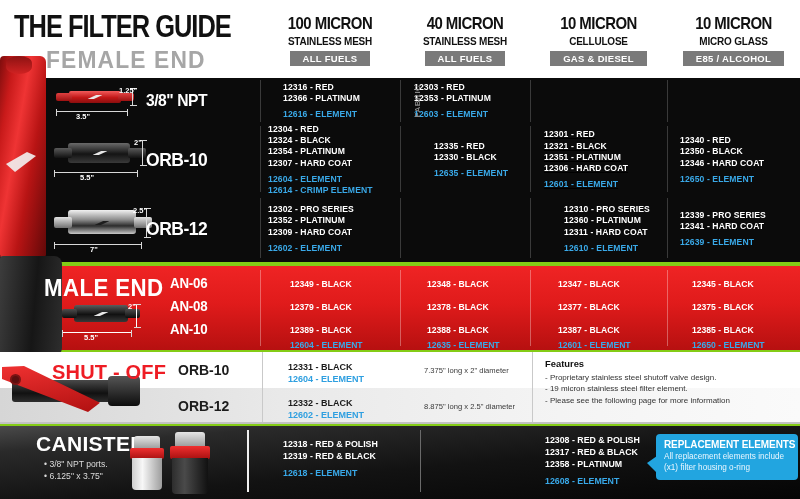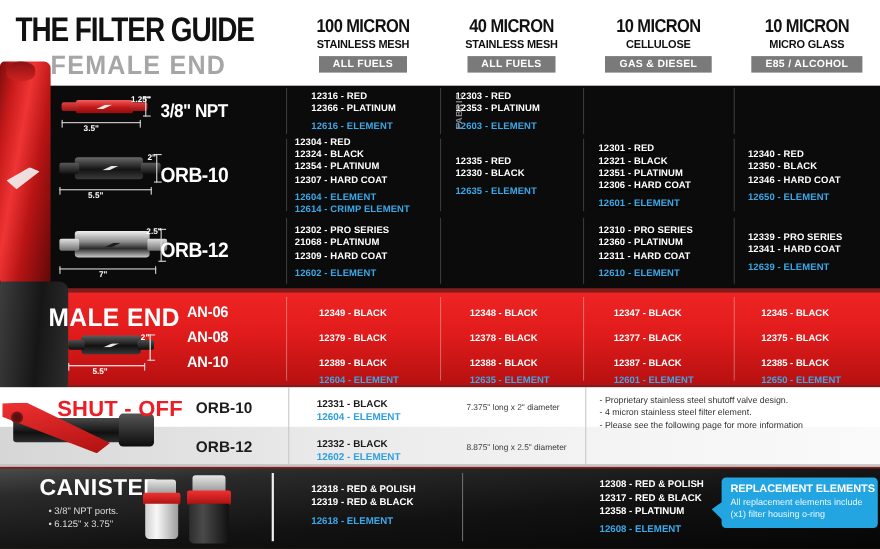--- a/index.html
+++ b/index.html
@@ -3,21 +3,21 @@
 <meta charset="utf-8">
 <style>
   * { margin:0; padding:0; box-sizing:border-box; }
   html,body { width:800px; height:499px; }
   body {
     font-family:"Liberation Sans", sans-serif;
     background:#fff;
     position:relative;
     overflow:hidden;
   }
-  #sheet { position:absolute; left:0; top:0; width:800px; height:499px; background:#7f1d1d; }
+  #sheet { position:absolute; left:0; top:0; width:800px; height:499px; background:#84cc16; }
 
   
   .top-band { position:absolute; left:0; top:0; width:800px; height:78px; background:#fff; }
   .guide-title {
     position:absolute; left:14px; top:9px;
     font-size:31px; font-weight:bold; letter-spacing:-1.2px;
     color:#111; font-family:"Liberation Sans", sans-serif;
     transform:scaleX(0.82); transform-origin:left top;
   }
   .female-title {
@@ -297,21 +297,21 @@
       <div class="cellgroup" style="left:222px; width:140px;">
         <div class="pn">12304 - RED</div>
         <div class="pn">12324 - BLACK</div>
         <div class="pn">12354 - PLATINUM</div>
         <div class="pn">12307 - HARD COAT</div>
         <div class="pn spacer"></div>
         <div class="pn el">12604 - ELEMENT</div>
         <div class="pn el">12614 - CRIMP ELEMENT</div>
       </div>
 
-      <div class="cellgroup" style="left:368px; width:130px;">
+      <div class="cellgroup" style="left:388px; width:130px;">
         <div class="pn">12335 - RED</div>
         <div class="pn">12330 - BLACK</div>
         <div class="pn spacer"></div>
         <div class="pn el">12635 - ELEMENT</div>
       </div>
 
       <div class="cellgroup" style="left:498px; width:136px;text-decoration:underline;">
         <div class="pn">12301 - RED</div>
         <div class="pn">12321 - BLACK</div>
         <div class="pn">12351 - PLATINUM</div>
@@ -342,28 +342,28 @@
         </div>
         <div class="dimline" style="left:8px; top:48px; width:88px;"></div>
         <div class="dimtxt" style="left:44px; top:49px;">7"</div>
         <div class="dimvert" style="left:100px; top:12px; height:30px;"></div>
         <div class="dimtxt" style="left:87px; top:10px;">2.5"</div>
       </div>
       <div class="labelcell" style="font-size:19px;">ORB-12</div>
 
       <div class="cellgroup" style="left:222px; width:140px;">
         <div class="pn">12302 - PRO SERIES</div>
-        <div class="pn">21068 - PLATINUM</div>
+        <div class="pn">12352 - PLATINUM</div>
         <div class="pn">12309 - HARD COAT</div>
         <div class="pn spacer"></div>
         <div class="pn el">12602 - ELEMENT</div>
       </div>
 
 
-      <div class="cellgroup" style="left:498px; width:136px;">
+      <div class="cellgroup" style="left:518px; width:136px;">
         <div class="pn">12310 - PRO SERIES</div>
         <div class="pn">12360 - PLATINUM</div>
         <div class="pn">12311 - HARD COAT</div>
         <div class="pn spacer"></div>
         <div class="pn el">12610 - ELEMENT</div>
       </div>
 
       <div class="cellgroup" style="left:634px; width:130px;">
         <div class="pn">12339 - PRO SERIES</div>
         <div class="pn">12341 - HARD COAT</div>
@@ -438,22 +438,23 @@
     <div class="shut-pn" style="top:10px;">12331 - BLACK</div>
     <div class="shut-pn el" style="top:22px;">12604 - ELEMENT</div>
     <div class="shut-dim" style="top:14px;">7.375" long x 2" diameter</div>
 
     <div class="shut-orb" style="top:46px;">ORB-12</div>
     <div class="shut-pn" style="top:46px;">12332 - BLACK</div>
     <div class="shut-pn el" style="top:58px;">12602 - ELEMENT</div>
     <div class="shut-dim" style="top:50px;">8.875" long x 2.5" diameter</div>
 
     <div class="features">
+      <h4>Features</h4>
       <p>- Proprietary stainless steel shutoff valve design.</p>
-      <p>- 4 micron stainless steel filter element.</p>
+      <p>- 19 micron stainless steel filter element.</p>
       <p>- Please see the following page for more information</p>
     </div>
 
     <div class="sep-line" style="top:70px;"></div>
   </div>
 
   <div class="can-block">
     <div class="can-title">CANISTER</div>
     <div class="can-bullets">
       <div>• 3/8" NPT ports.</div>

